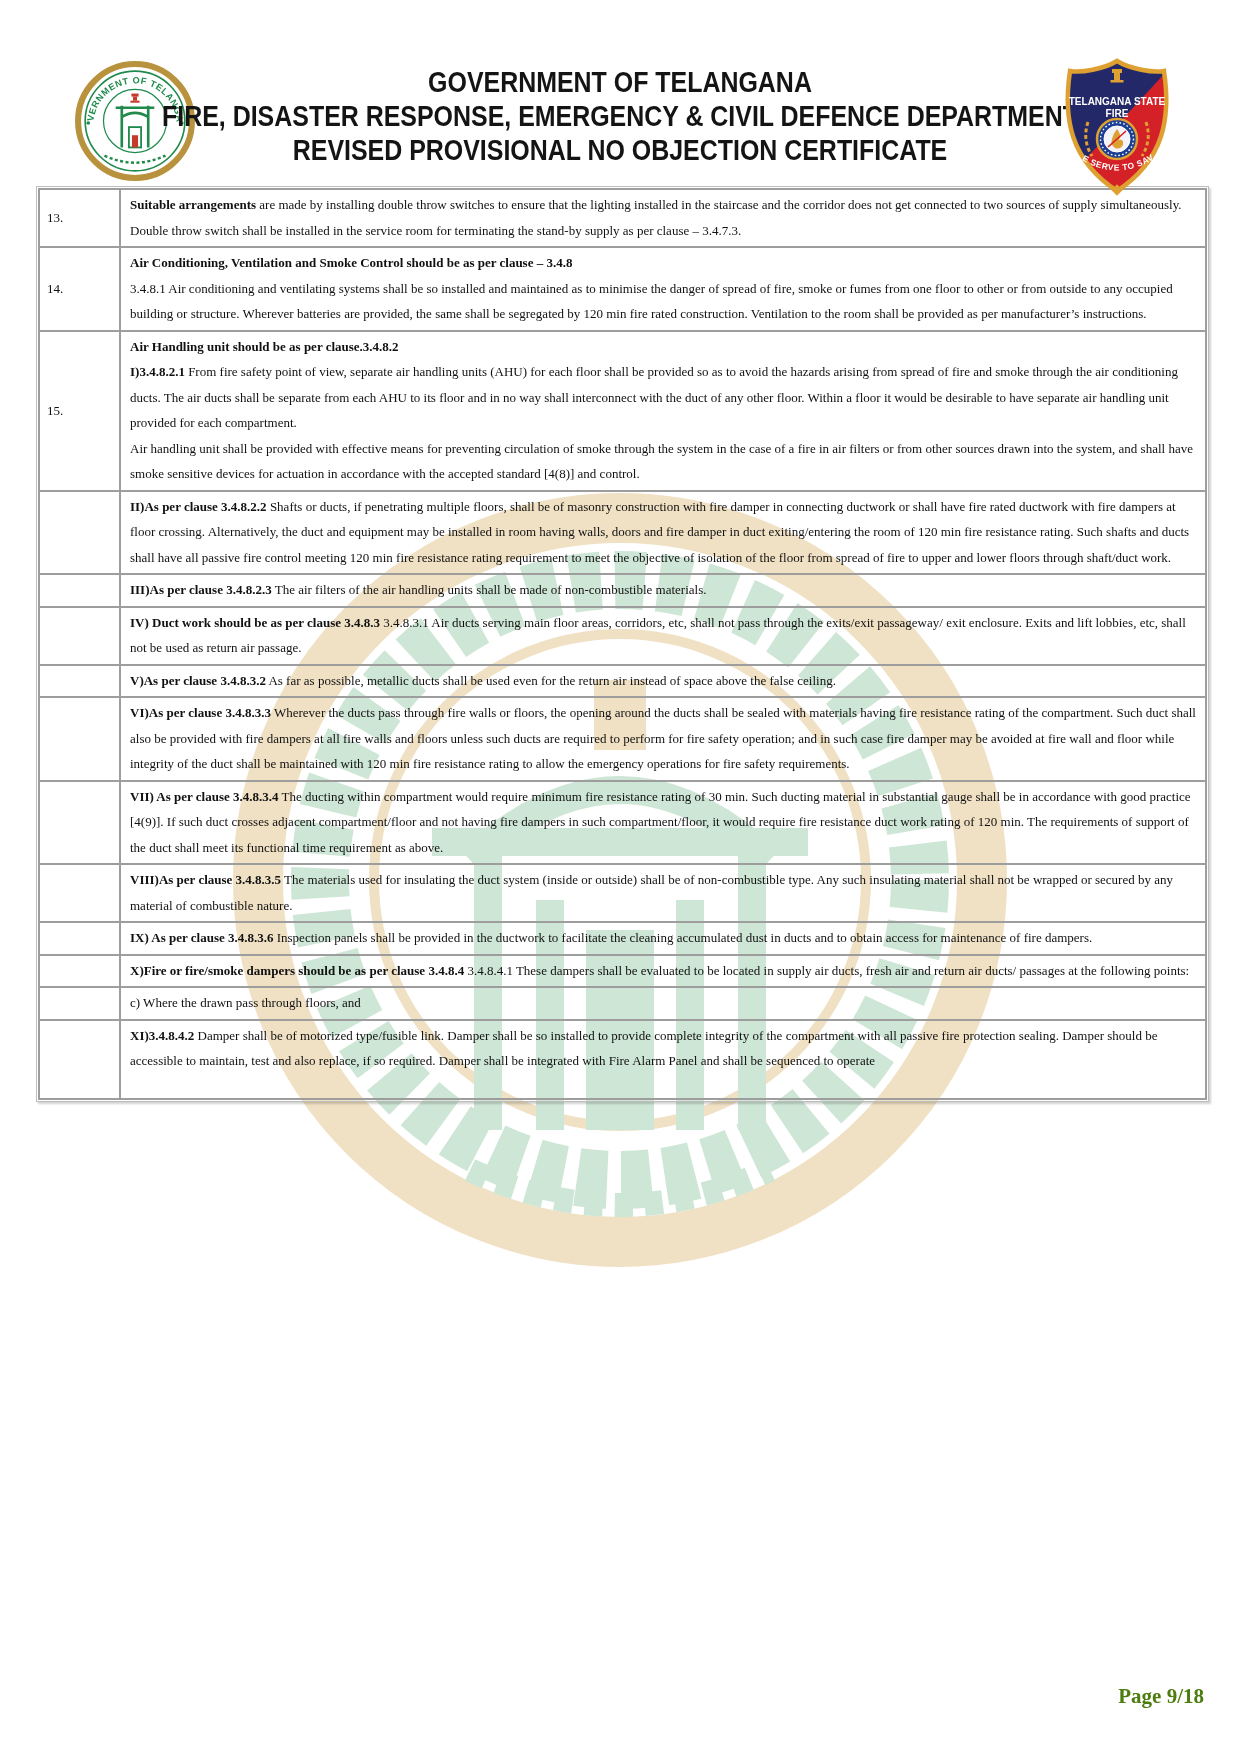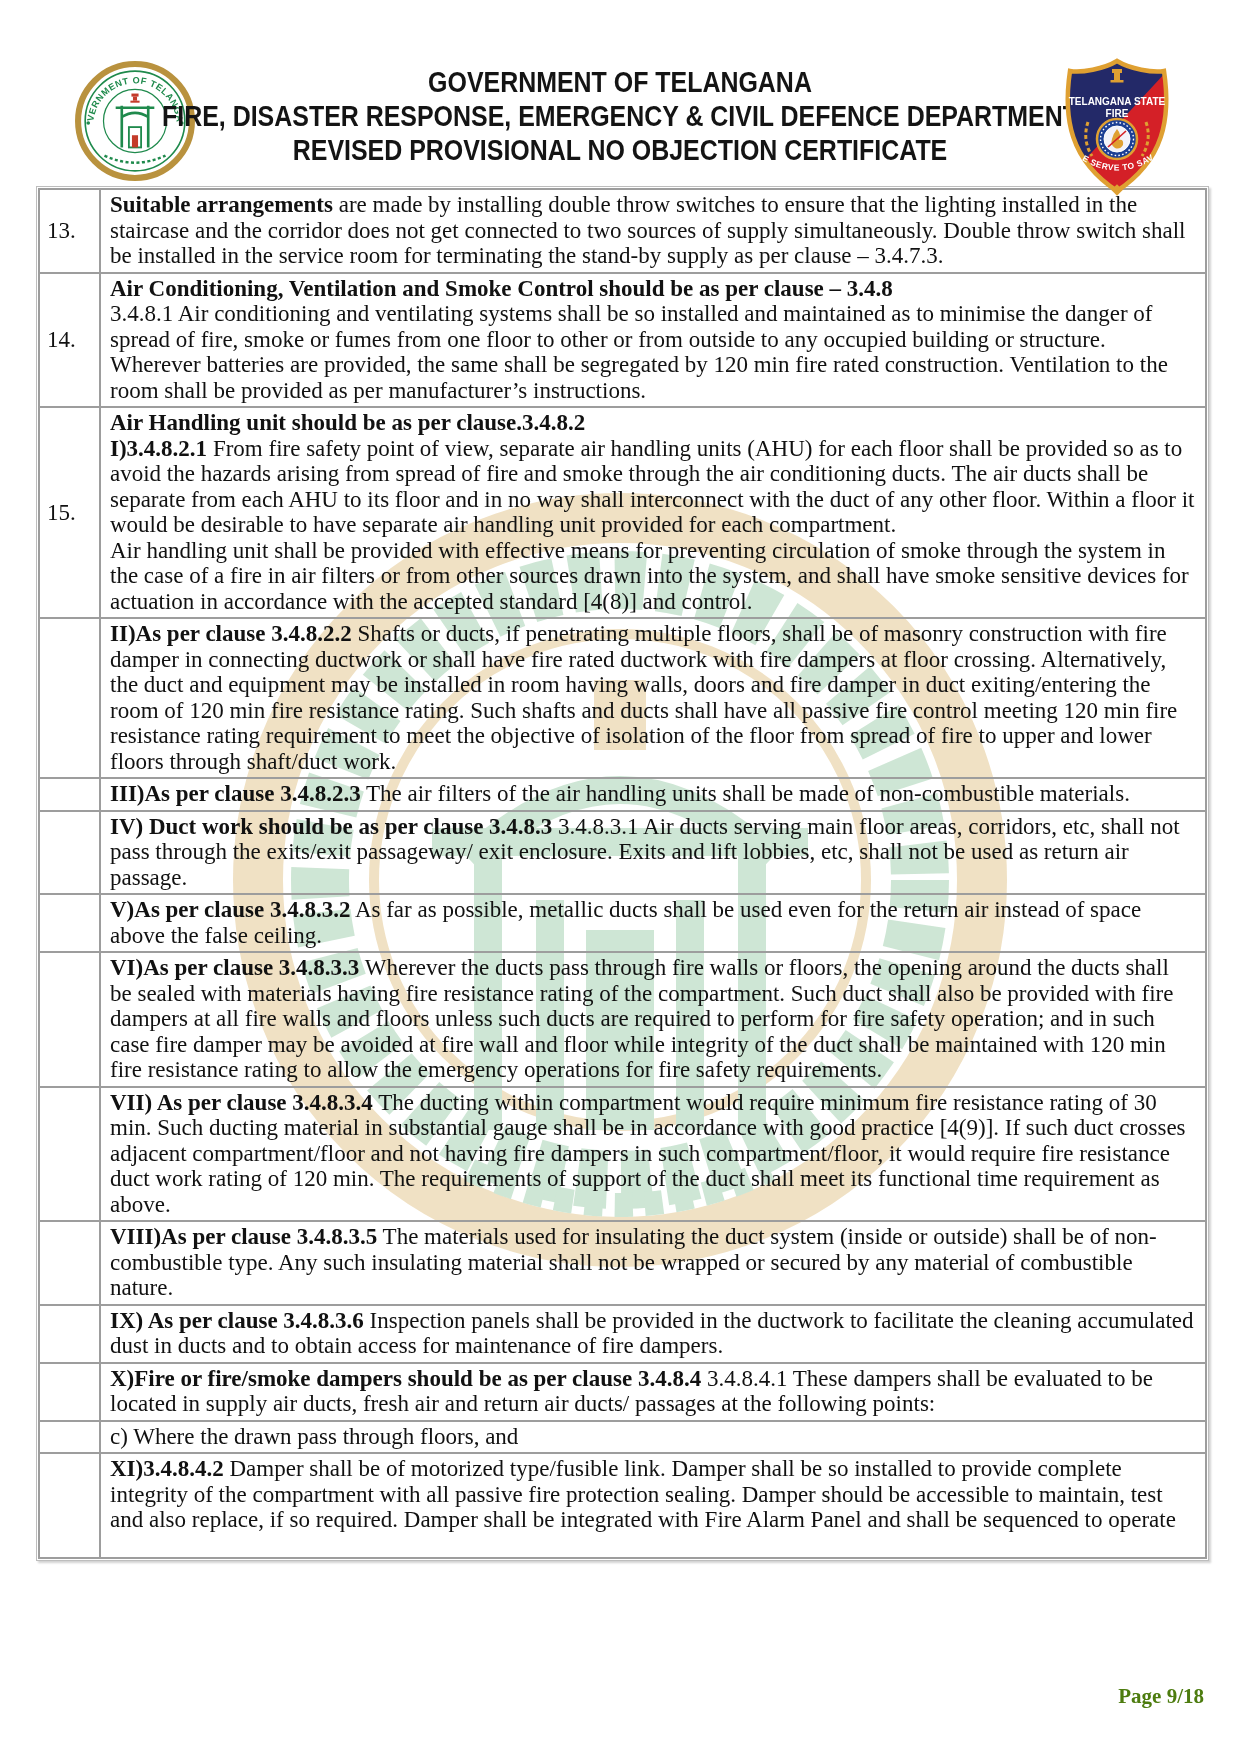--- a/index.html
+++ b/index.html
@@ -33,27 +33,27 @@
     position:absolute;left:36px;top:186px;width:1169px;z-index:1;
     border:1px solid #bdbdbd;padding:1px;background:transparent;
     box-shadow:2px 2px 2px rgba(0,0,0,.18);
   }
   table.noc{
     border-collapse:collapse;width:100%;
     background:transparent;
   }
   table.noc td{
     border:2px solid #9d9d9d;
-    font-size:23px;line-height:25.5px;
+    font-size:13px;line-height:25.5px;
     vertical-align:middle;
     background:transparent;
   }
   td.num{
     width:52px;min-width:52px;max-width:52px;
-    padding:0 0 0 7px;font-size:20px;vertical-align:middle;border-radius:7px;
+    padding:0 20px 0 7px;font-size:20px;vertical-align:middle;border-radius:7px;
   }
   td.content{padding:2px 9px 3px 9px;vertical-align:top;}
   td.content .para{margin:0;}
   td.content .b{font-weight:700;}
   tr.last td.content{padding-bottom:24px;}
   
   .footer{
     position:absolute;right:36px;top:1684px;z-index:2;
     font-family:"Liberation Serif", serif;font-weight:700;font-size:21px;color:#4d7c0f;
   }

